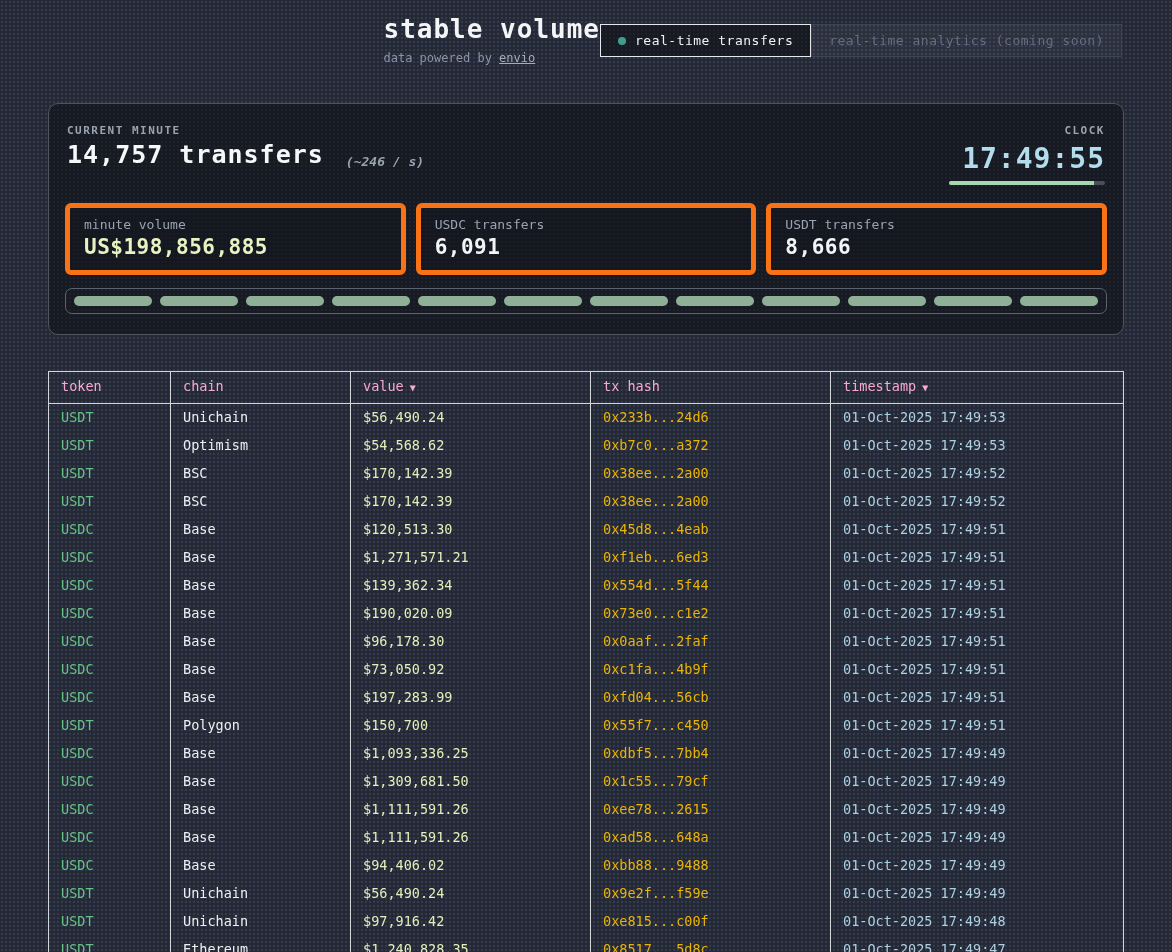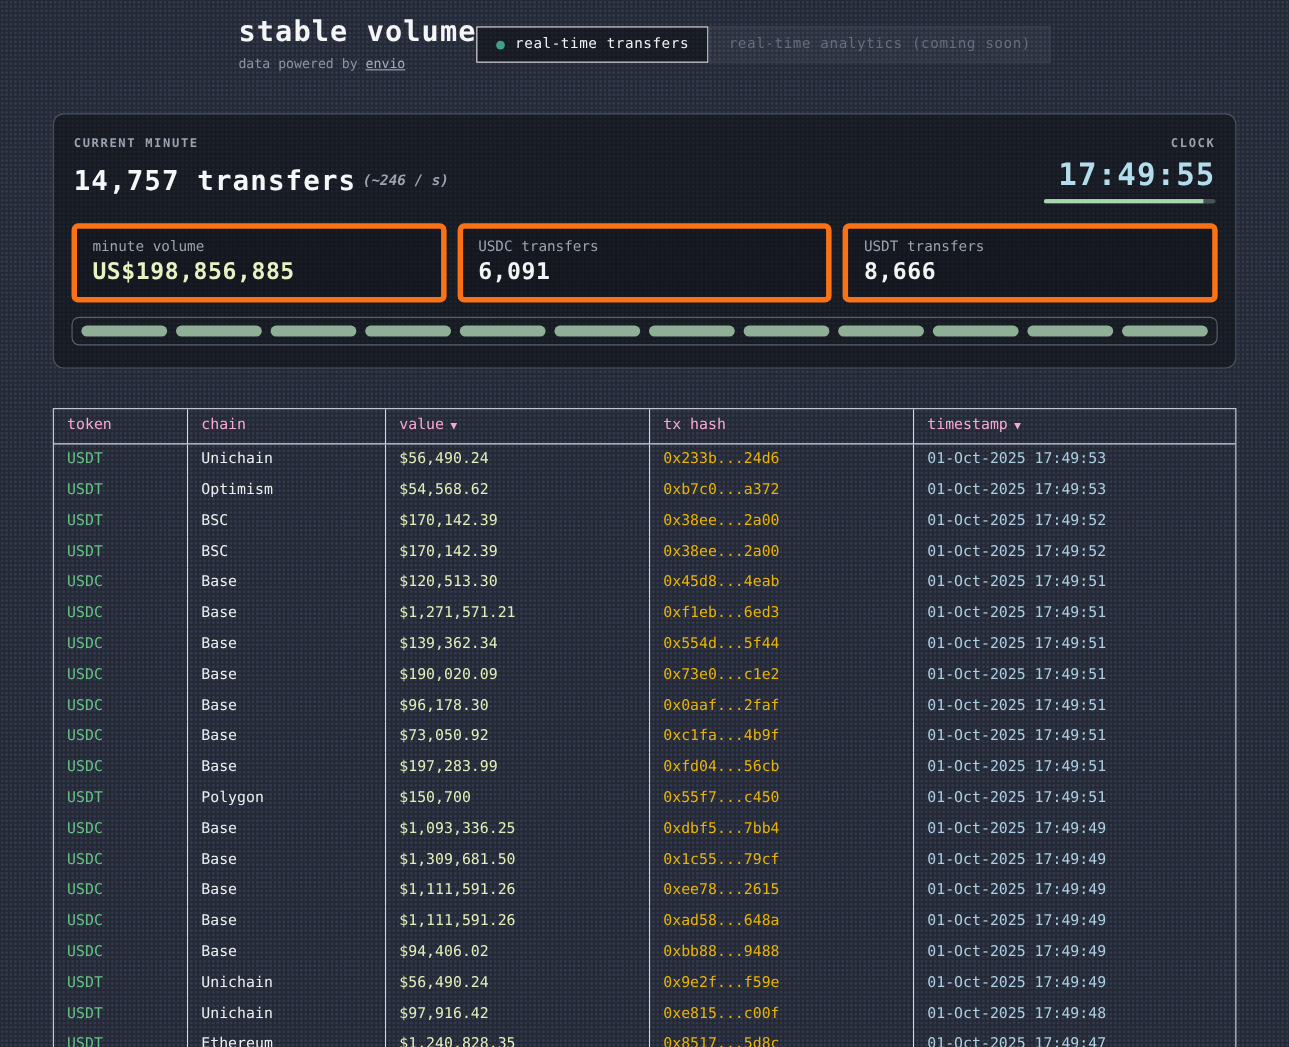--- a/index.html
+++ b/index.html
@@ -7,42 +7,42 @@
   body {
     font-family: "DejaVu Sans Mono", "Liberation Mono", monospace;
     background-color: #242933;
     background-image: radial-gradient(circle, rgba(96,112,182,0.26) 1px, transparent 1.3px);
     background-size: 4px 4px;
     color: #eef1f4;
   }
   .page { padding: 14px 48px 0 48px; }
 
   
-  .topbar { display: flex; justify-content: center; align-items: flex-start; padding: 0 2px; }
+  .topbar { display: flex; justify-content: flex-end; align-items: flex-start; padding: 0 2px; }
   .brand h1 { font-size: 26px; font-weight: bold; color: #f3f5f7; letter-spacing: 1px; }
   .subtitle { margin-top: 7px; font-size: 12px; color: #8b94a3; }
   .subtitle a { color: #a3adbb; text-decoration: underline; cursor: pointer; }
   .tab-bar { display: flex; margin-top: 10px; }
   .tab {
     font-family: inherit; font-size: 13px; font-weight: normal;
     padding: 8px 17px; background: rgba(12,14,19,0.55); color: #f0f2f4;
     border: 1px solid #e6e8ec; cursor: pointer; display: flex; align-items: center; gap: 9px;
     letter-spacing: 0.5px;
   }
   .tab .dot { width: 8px; height: 8px; border-radius: 50%; background: #3f9f8c; display: inline-block; }
   .tab.inactive { background: rgba(255,255,255,0.04); border: 1px solid #3d4452; color: #646e7e; }
 
   
   .panel {
     margin-top: 38px; border: 1px solid #4d545e; border-radius: 10px;
     background: rgba(11,13,18,0.52); padding: 20px 16px 20px 16px;
   }
   .panel-top { display: flex; justify-content: space-between; align-items: flex-start; padding: 0 2px; }
   .eyebrow { font-size: 11px; letter-spacing: 1.5px; color: #9aa3b0; font-weight: bold; }
-  .headline { margin-top: 13px; display: flex; align-items: center; gap: 6px; }
+  .headline { margin-top: 3px; display: flex; align-items: flex-end; gap: 22px; }
   .headline .big { font-size: 25px; font-weight: bold; color: #f5f7f9; letter-spacing: 1px; }
   .headline .rate { font-size: 13px; font-weight: bold; color: #9aa3b0; font-style: italic; }
   .clock-wrap { text-align: right; }
   .clock-time { margin-top: 5px; font-size: 28px; font-weight: bold; color: #b3dcec; letter-spacing: 1px; }
   .clock-bar { margin-top: 6px; margin-left: auto; width: 156px; height: 4px; background: #4a4f58; border-radius: 2px; overflow: hidden; }
   .clock-fill { height: 100%; background: #a5d8ae; }
 
   .stats { display: flex; gap: 10px; margin-top: 18px; }
   .stat { flex: 1; border: 5px solid #f97316; border-radius: 6px; padding: 9px 14px 11px 14px; background: rgba(16,18,24,0.3); }
   .stat-label { font-size: 13px; color: #9aa3b0; }

